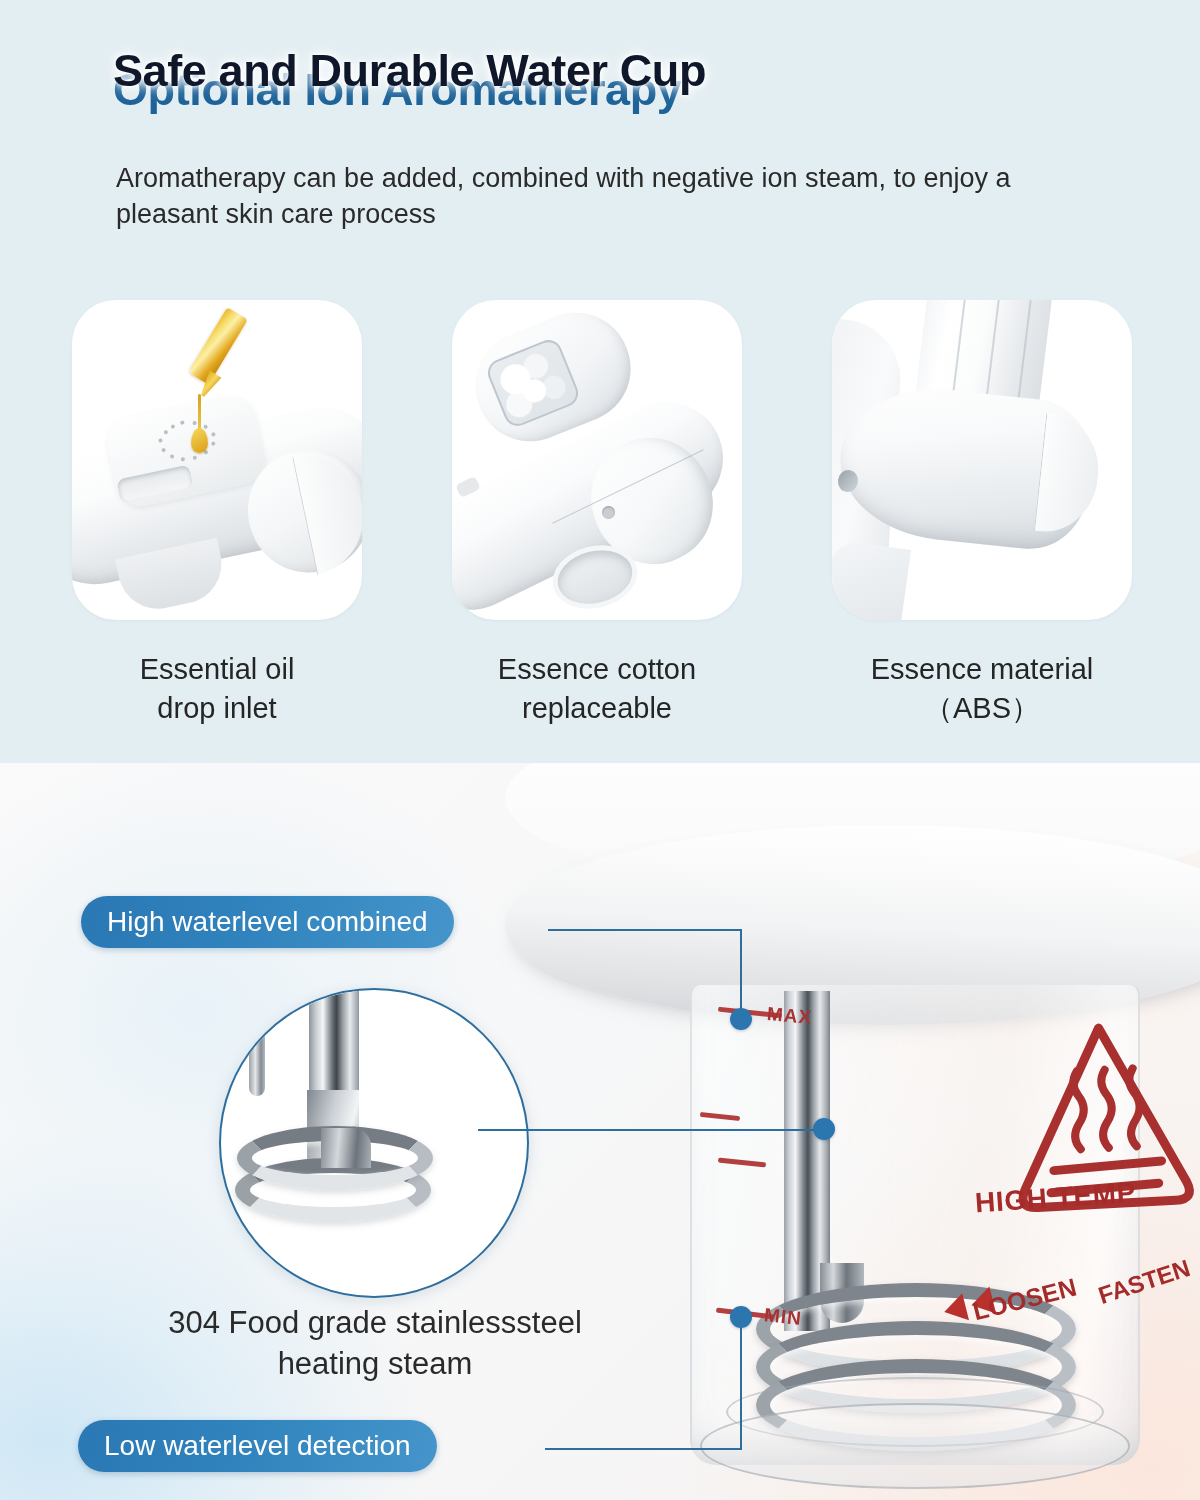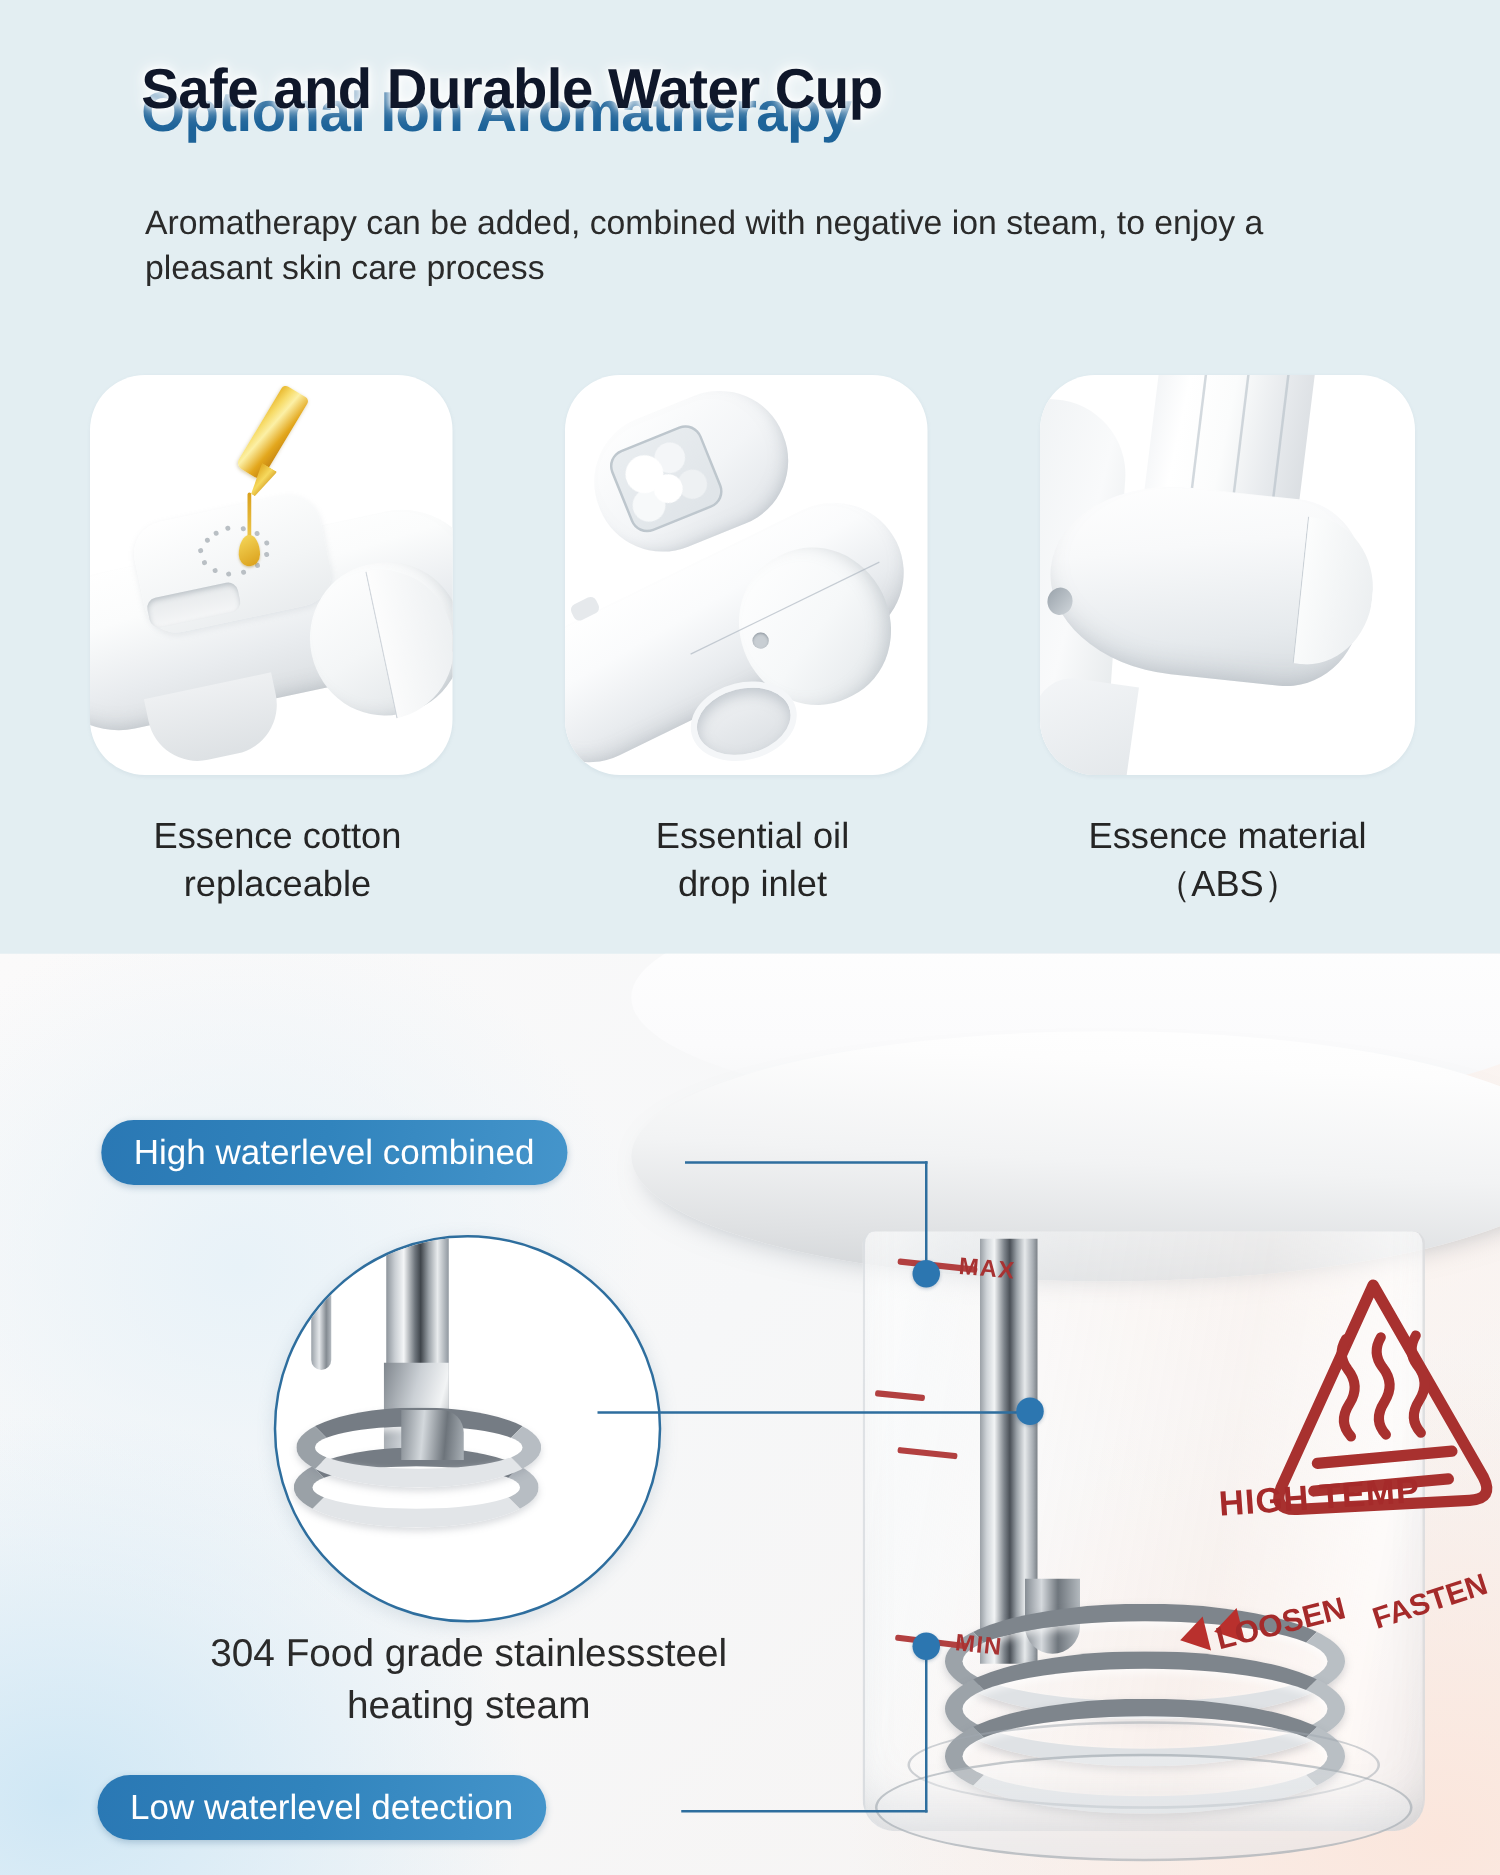--- a/index.html
+++ b/index.html
@@ -469,27 +469,27 @@
       <div class="p3-rib" style="left:156px"></div>
       <div class="p3-rib" style="left:188px"></div>
       <div class="p3-elbow"></div>
       <div class="p3-endcap"></div>
       <div class="p3-lowfin"></div>
       <div class="p3-gap"></div>
     </div>
   </div>
 
   <div id="caption-row">
+    <div class="caption c1">
+      <div>Essential oil</div>
+      <div>drop inlet</div>
+    </div>
     <div class="caption c2">
       <div>Essence cotton</div>
       <div>replaceable</div>
-    </div>
-    <div class="caption c1">
-      <div>Essential oil</div>
-      <div>drop inlet</div>
     </div>
     <div class="caption c3">
       <div>Essence material</div>
       <div>（ABS）</div>
     </div>
   </div>
 </div>
 
 <div id="section-cup">
   <div id="cup-lid-top"></div>

